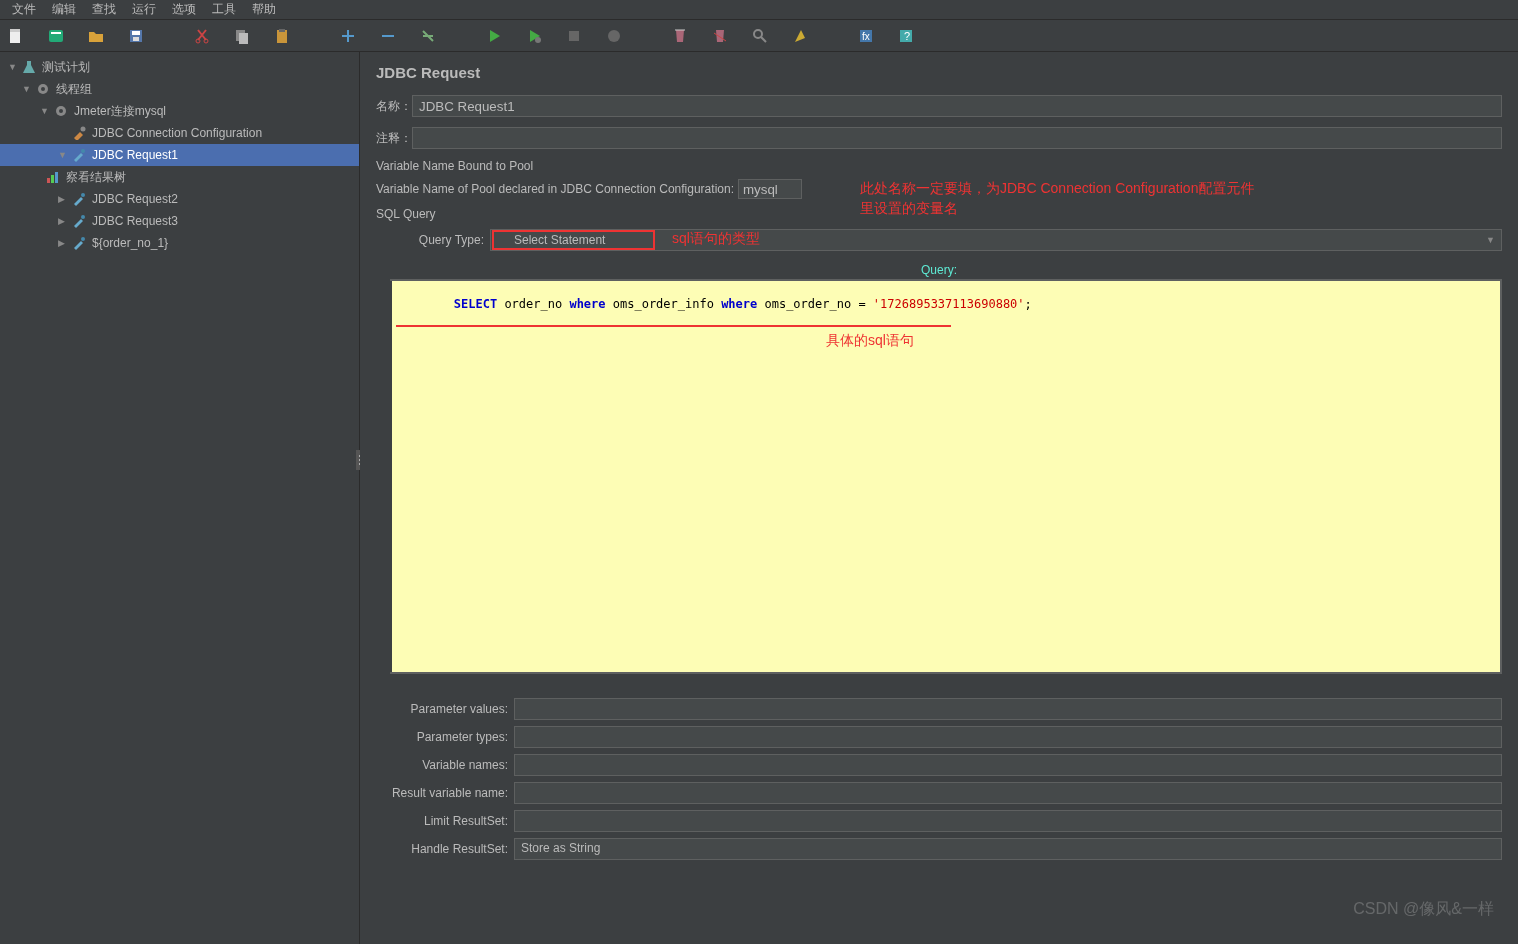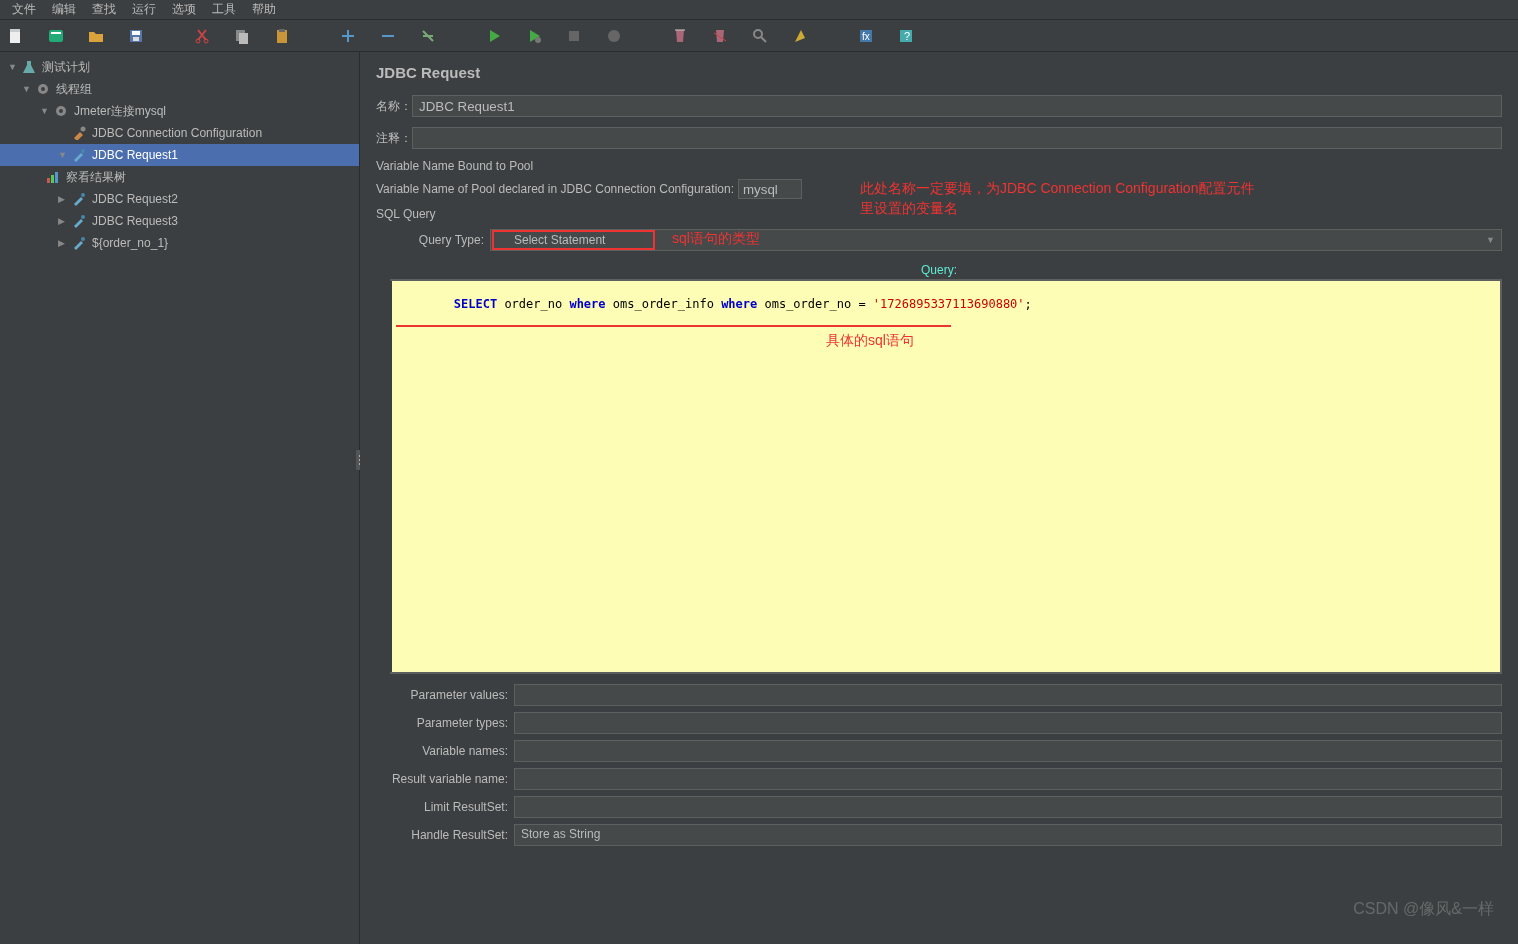--- a/index.html
+++ b/index.html
@@ -33,21 +33,21 @@
 .query-type-row { display: flex; align-items: center; margin: 8px 0 12px 0; }
 .query-type-row label { width: 108px; text-align: right; margin-right: 6px; }
 .query-type-row .select-box { flex: 1; background: #45494a; border: 1px solid #5e6060; height: 22px; display: flex; align-items: center; padding: 0 6px; color: #bbbbbb; position: relative; }
 .select-arrow { position: absolute; right: 6px; font-size: 9px; color: #888; }
 .query-label { text-align: center; margin-bottom: 2px; color: #5eead4; }
 .sql-editor { background: #fdfdb5; border: 1px solid #5e6060; height: 395px; padding: 2px 4px; font-family: Consolas, monospace; font-size: 12px; color: #000; position: relative; margin-left: 14px; }
 .sql-line { white-space: pre; }
 .kw-blue { color: #0000cc; font-weight: bold; }
 .kw-red { color: #cc0000; }
 .gutter { position: absolute; left: -14px; top: 0; bottom: 0; width: 14px; background: #3c3f41; }
-.bottom-fields { margin-top: 10px; }
+.bottom-fields { margin-top: 24px; }
 .bottom-row { display: flex; align-items: center; margin-bottom: 6px; }
 .bottom-row label { width: 132px; text-align: right; margin-right: 6px; }
 .bottom-row input, .bottom-row .select-box { flex: 1; background: #45494a; border: 1px solid #5e6060; color: #bbbbbb; height: 22px; padding: 2px 6px; }
 .splitter-handle { position: absolute; left: 356px; top: 450px; width: 8px; height: 20px; background: #555; display: flex; flex-direction: column; align-items: center; justify-content: center; gap: 2px; }
 .splitter-handle div { width: 2px; height: 2px; background: #aaa; }
 .watermark { position: absolute; right: 24px; bottom: 24px; color: rgba(200,200,200,0.3); font-size: 16px; }
 svg { display: block; }
 </style>
 </head>
 <body>

